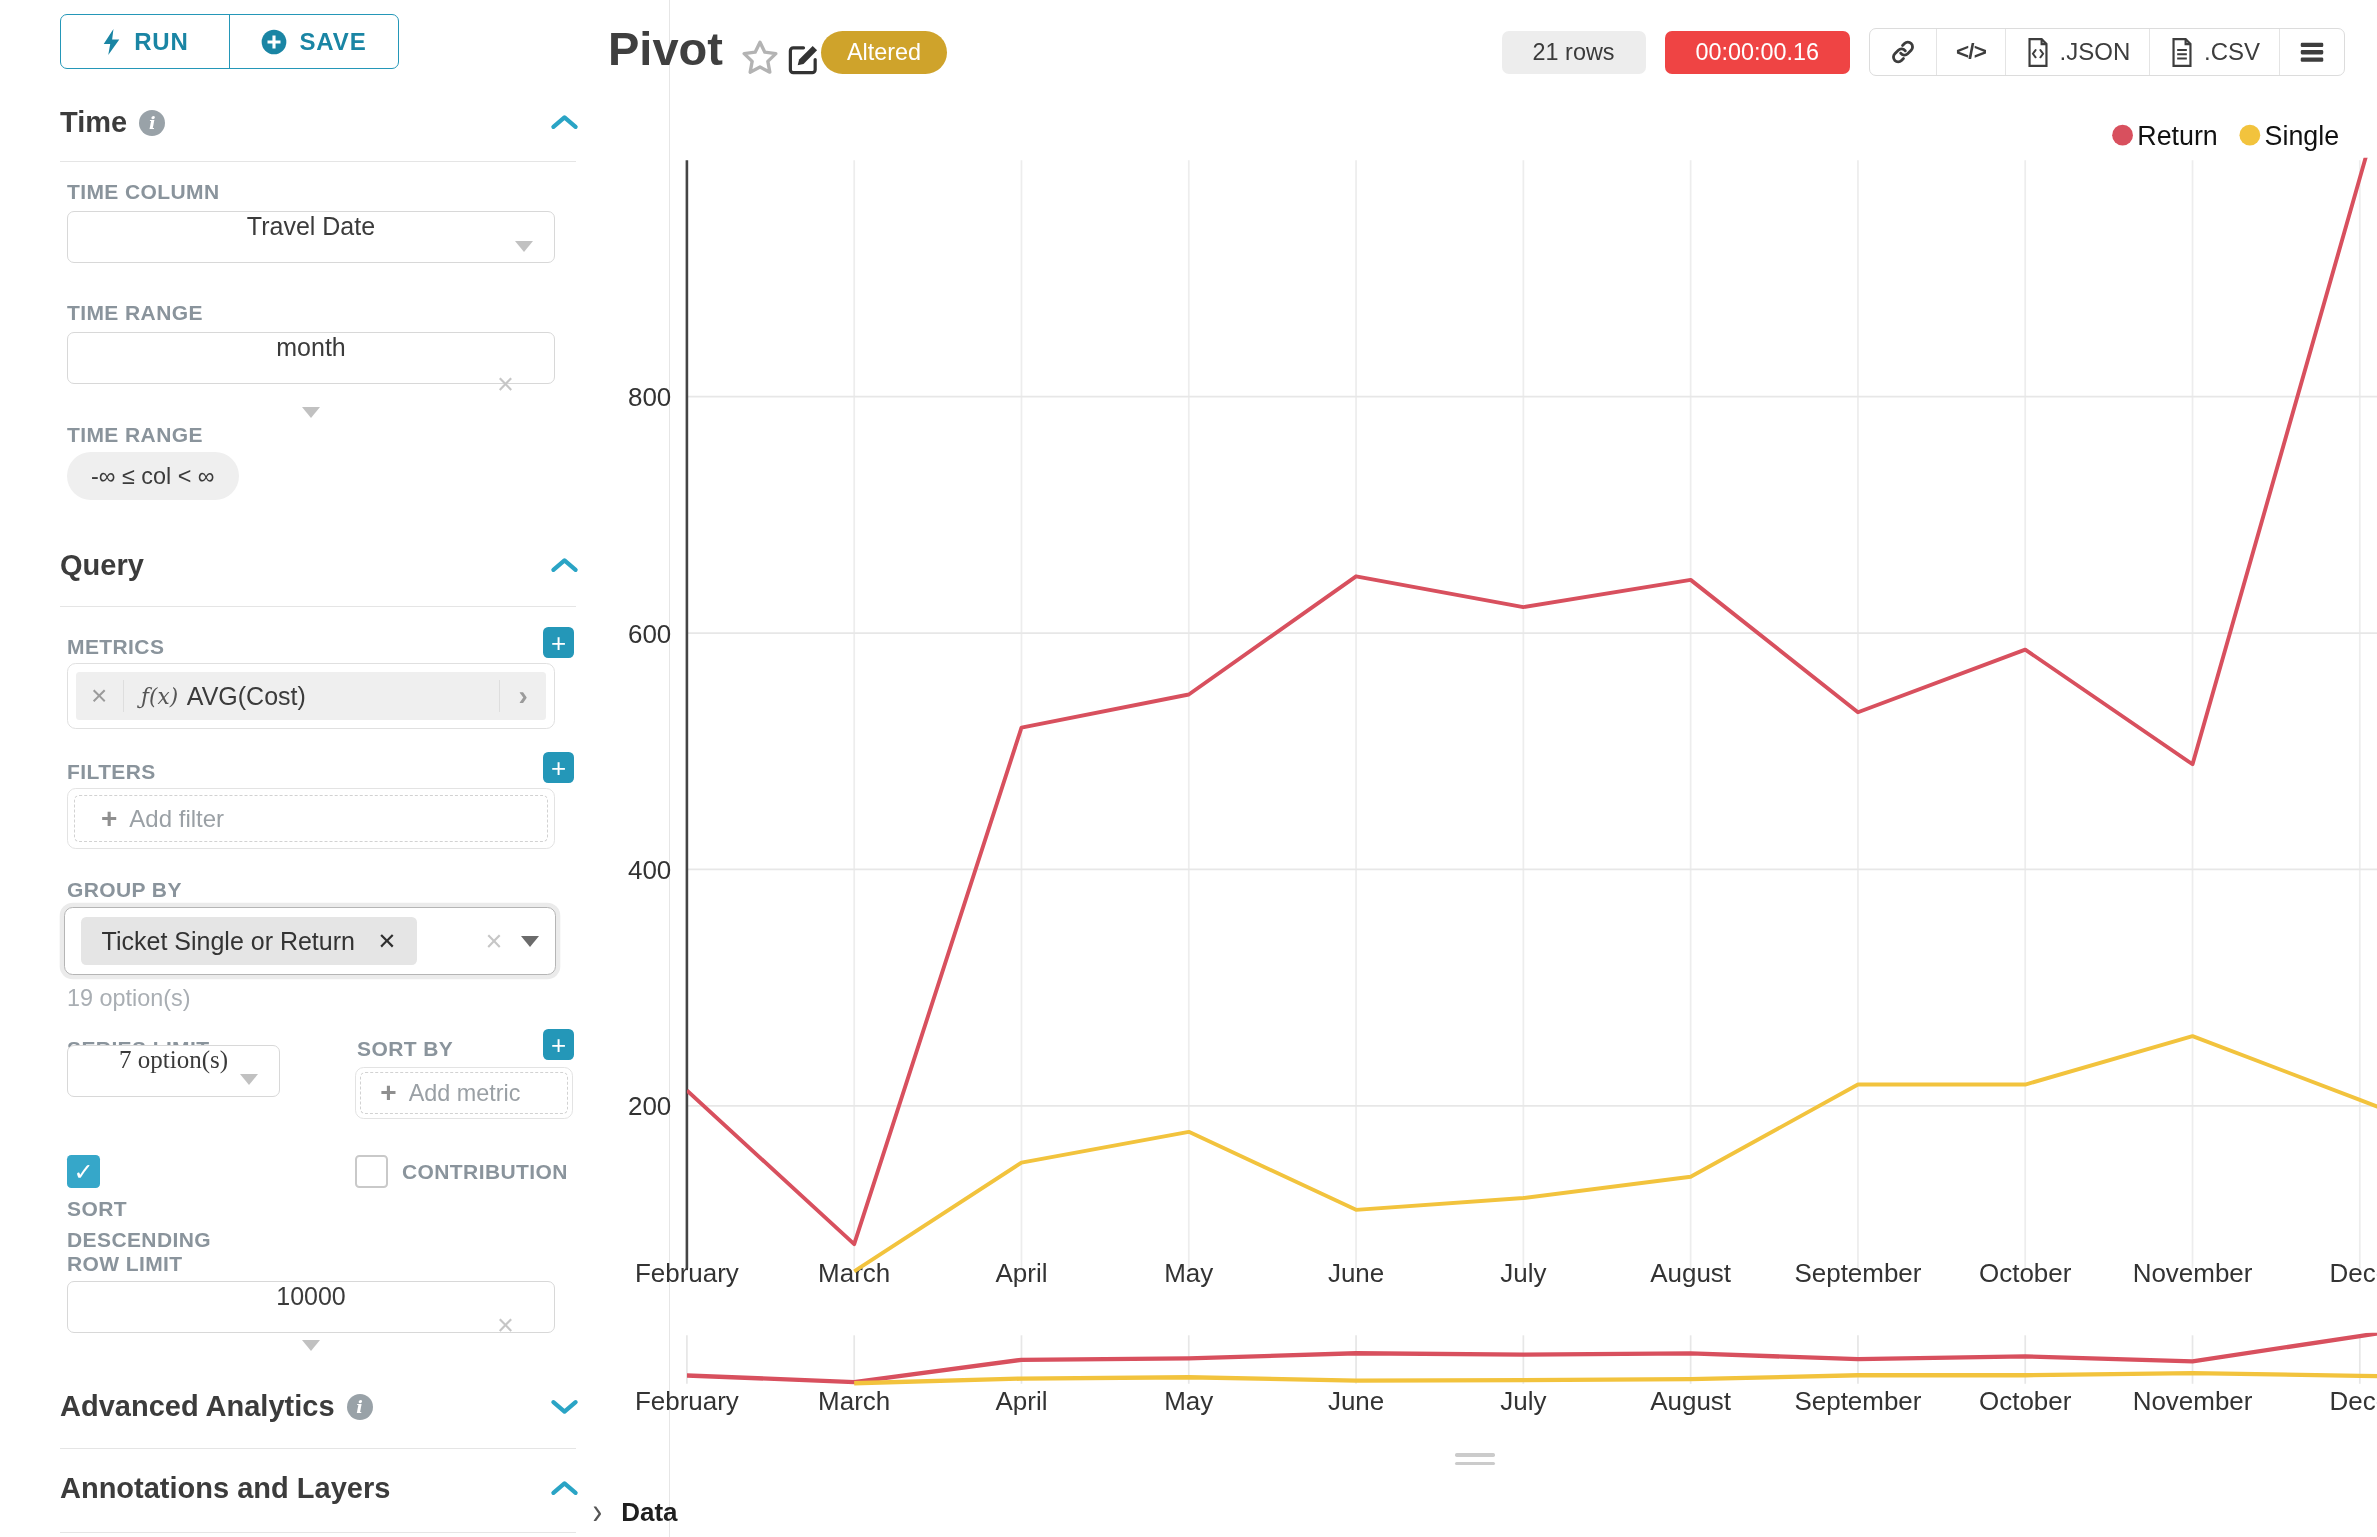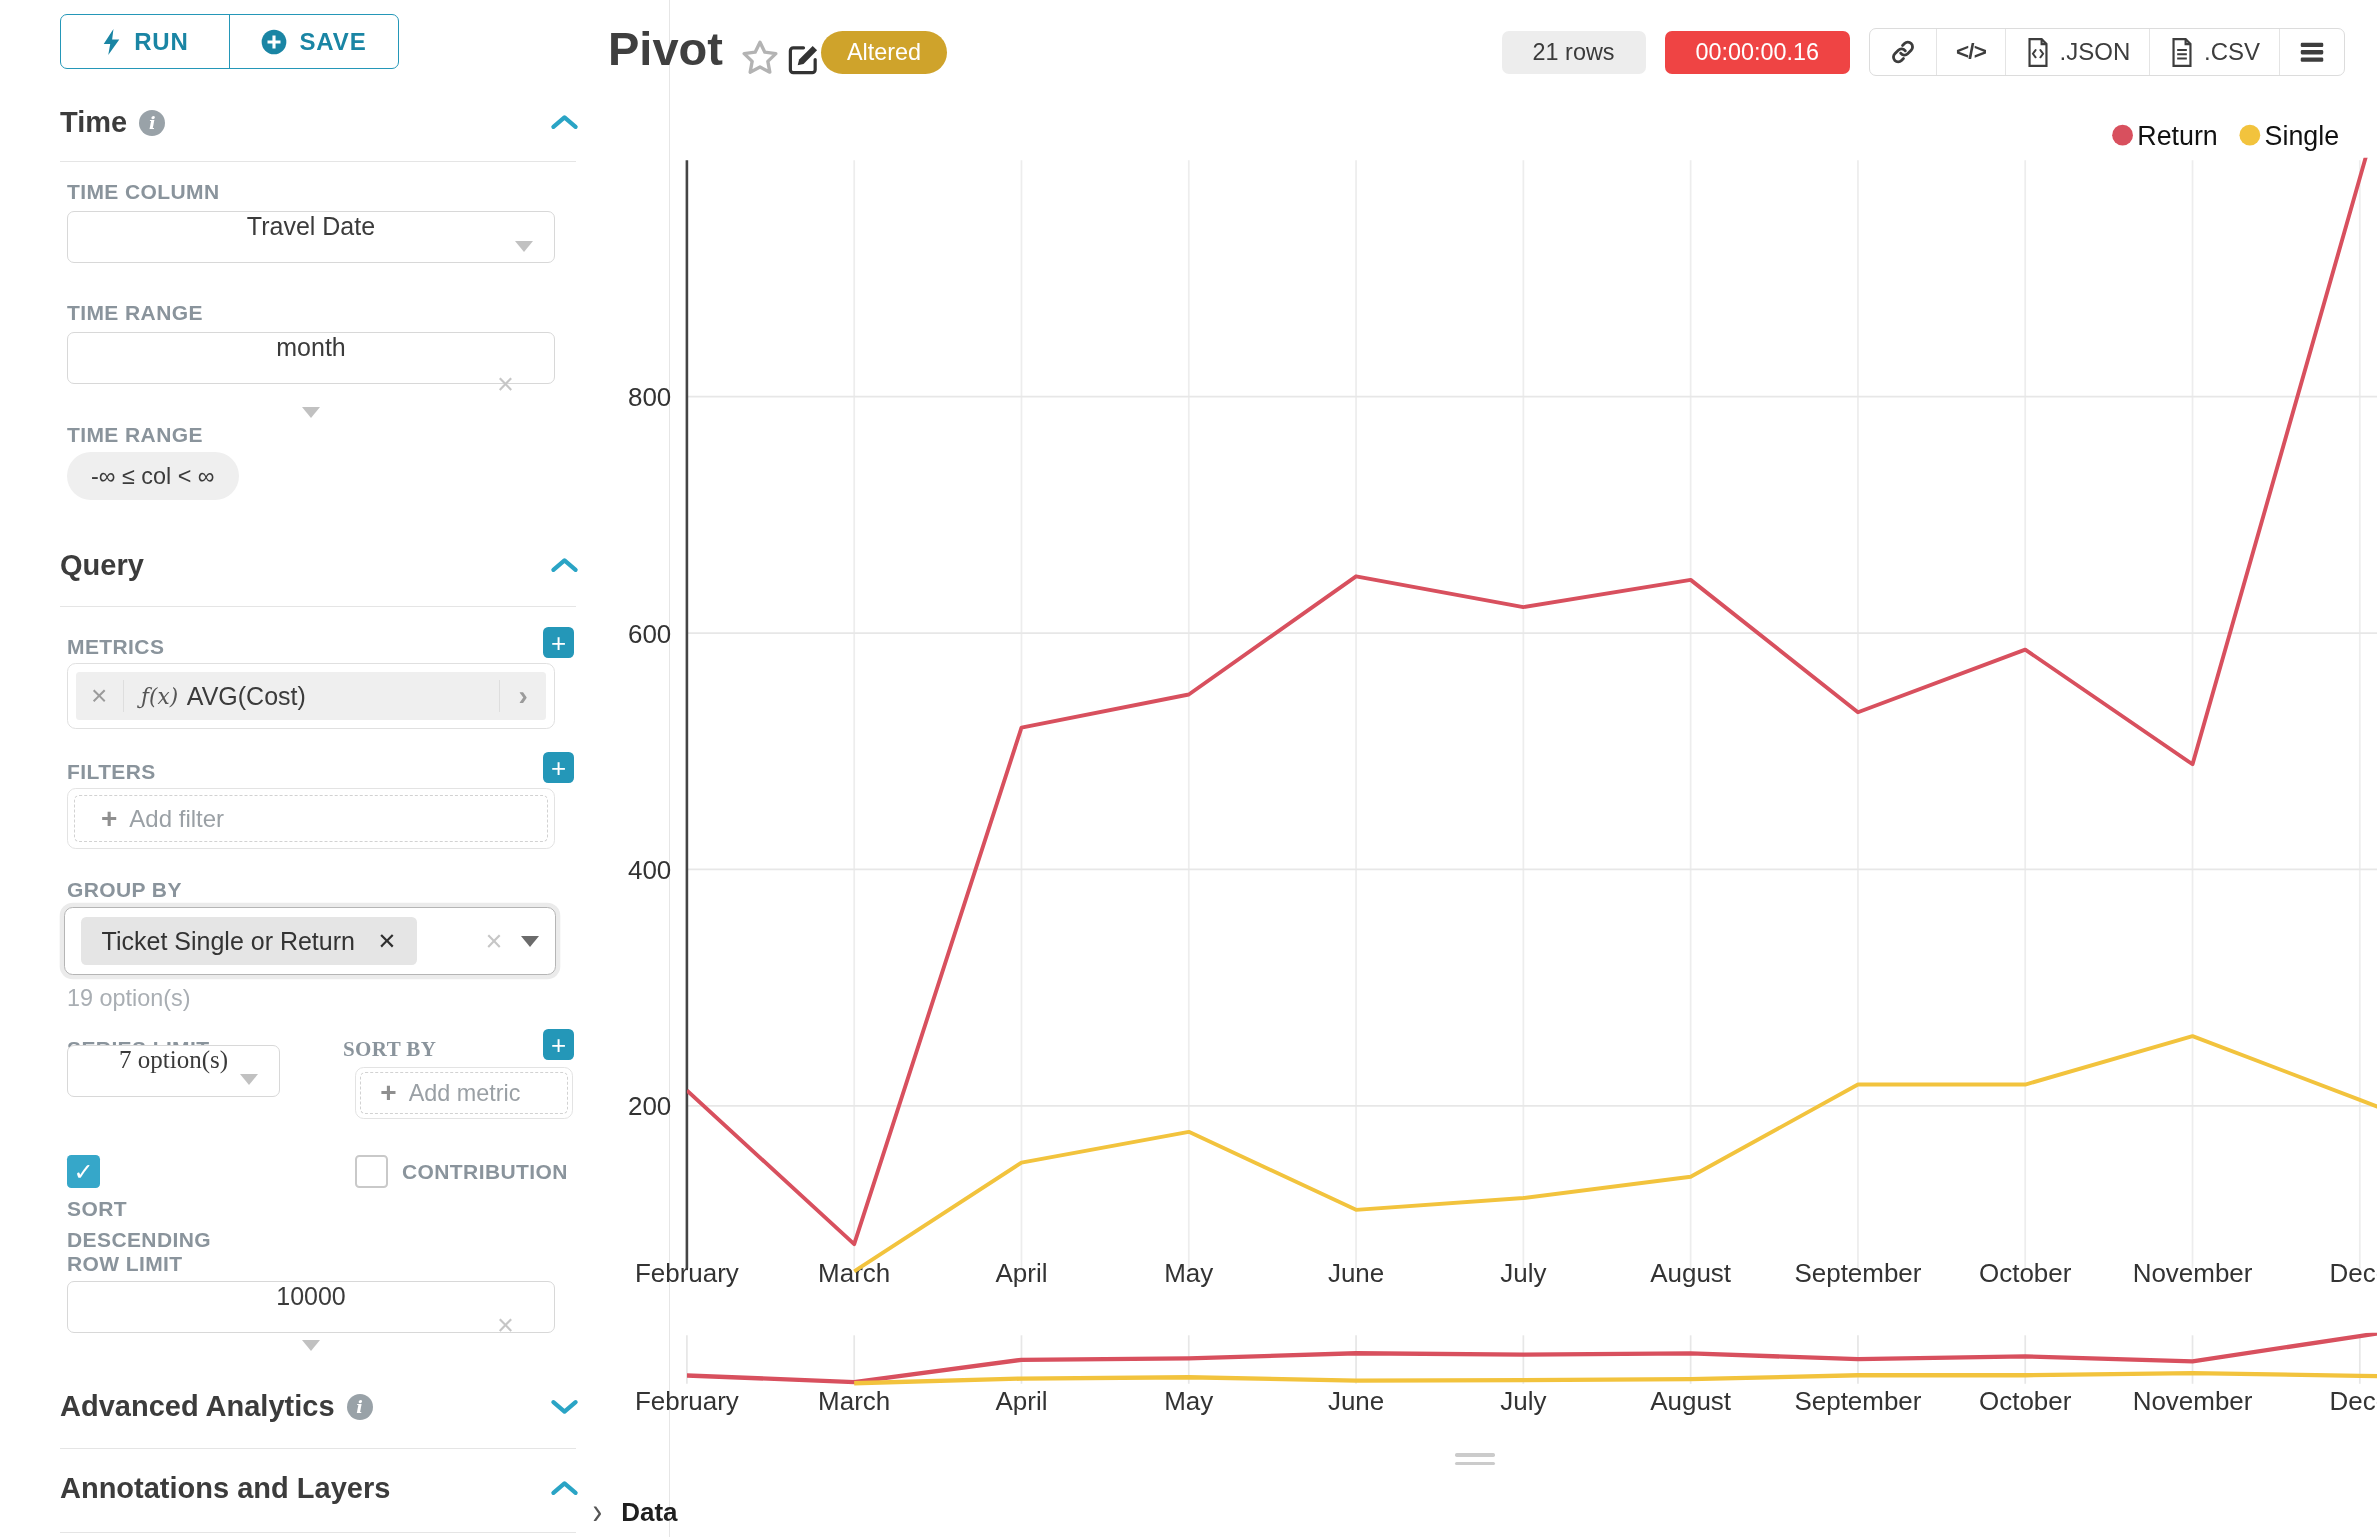--- a/index.html
+++ b/index.html
@@ -176,21 +176,21 @@
     <span class="group-chip">
       <span>Ticket Single or Return</span>
       <b>✕</b>
     </span>
     <span class="clear-x">×</span>
     <span class="caret" style="border-top-color:#6b6b6b;"></span>
   </div>
   <div class="abs hint" style="top:985px;">19 option(s)</div>
 
   <div class="abs fld-label" style="top:1037px;">SERIES LIMIT</div>
-  <div class="abs fld-label" style="left:307px; top:1037px;font-family:Liberation Serif, serif;">SORT BY</div>
+  <div class="abs fld-label" style="left:321px; top:1037px;">SORT BY</div>
   <div class="abs plus-btn" style="top:1029px;">+</div>
 
   <div class="abs select" style="top:1045px; width:213px;font-family:Liberation Serif, serif;">
     <span>7 option(s)</span>
     <span class="caret"></span>
   </div>
   <div class="abs dash-box" style="left:319px; top:1067px; width:218px; height:52px; padding:4.3px;">
     <div class="dash-inner" style="padding-left:19px; font-size:23.4px;">
       <span class="dash-plus">+</span>
       <span>Add metric</span>

